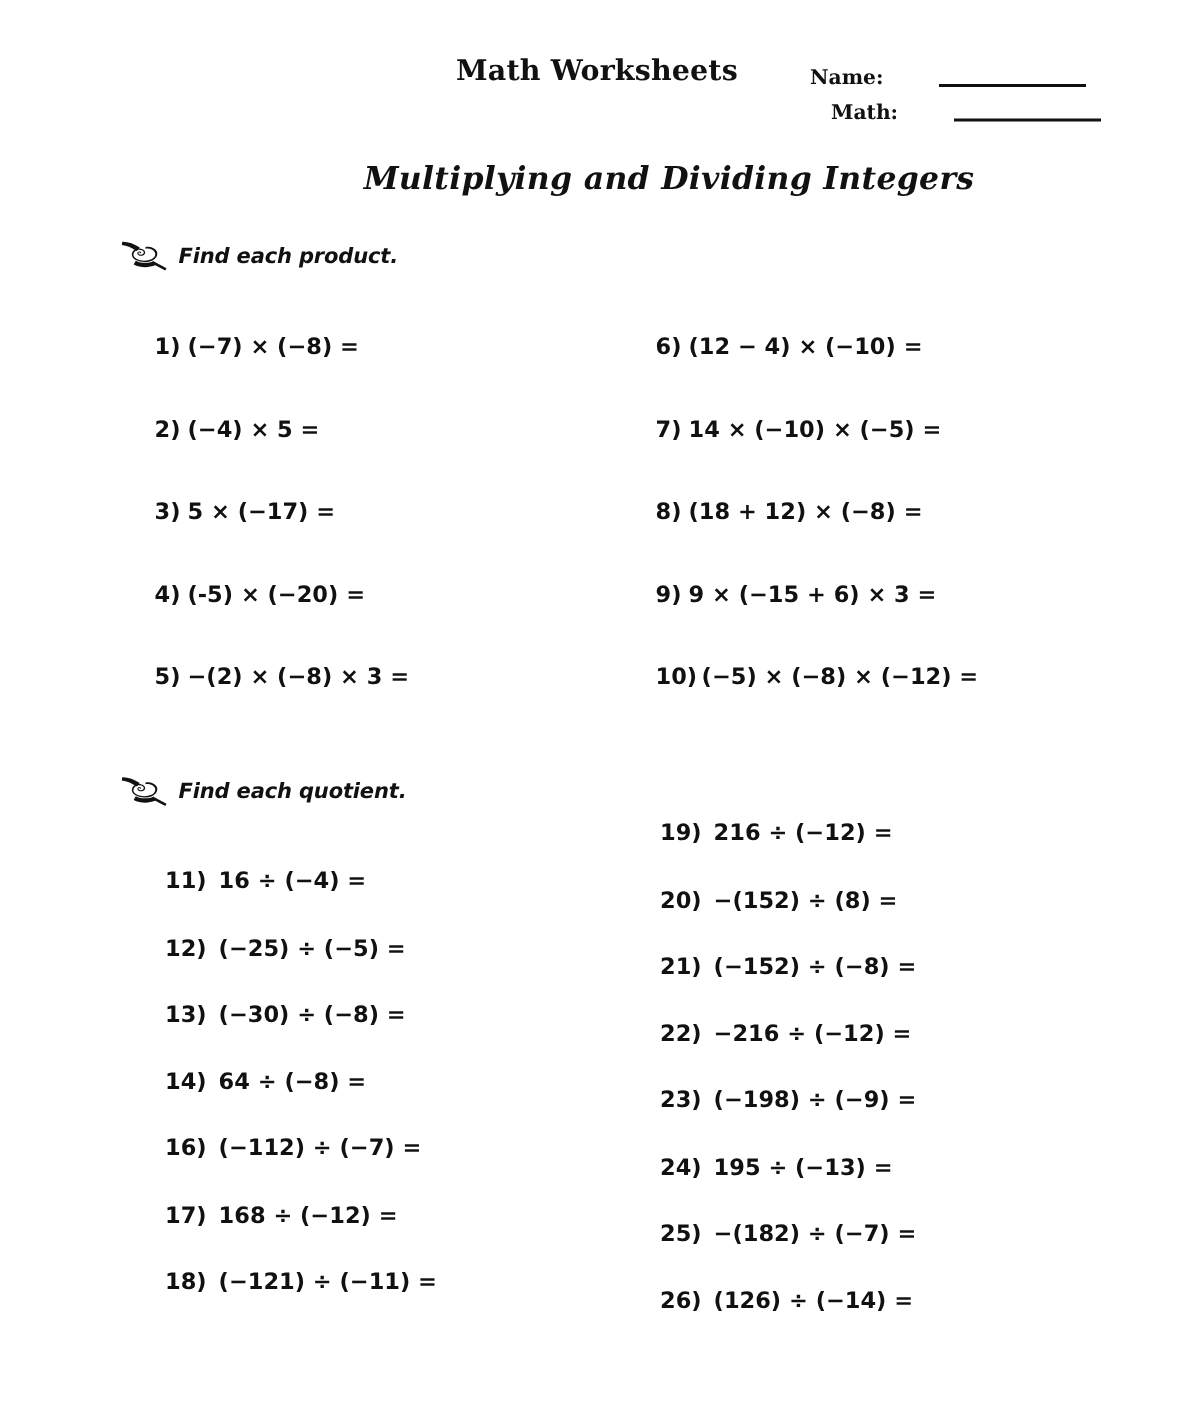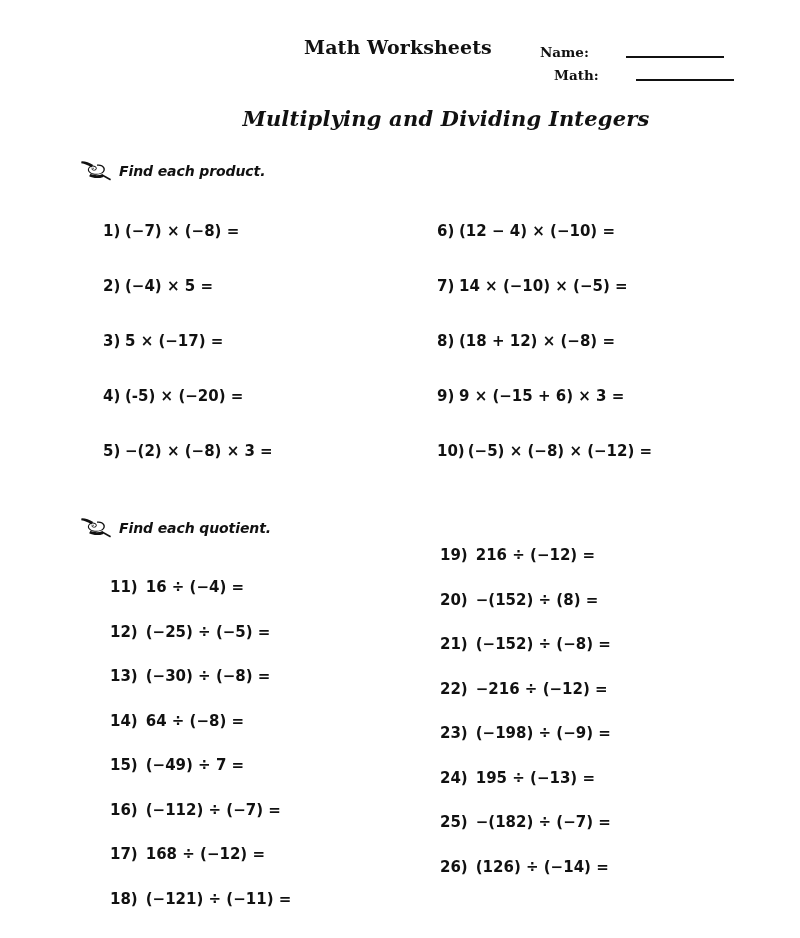--- a/index.html
+++ b/index.html
@@ -286,24 +286,20 @@
     </div>
     <div class="problem">
       <span class="p-num">13)</span>
       <span class="p-expr">(−30) ÷ (−8) =</span>
     </div>
     <div class="problem">
       <span class="p-num">14)</span>
       <span class="p-expr">64 ÷ (−8) =</span>
     </div>
     <div class="problem">
-      <span class="p-num">15)</span>
-      <span class="p-expr">(−49) ÷ 7 =</span>
-    </div>
-    <div class="problem">
       <span class="p-num">16)</span>
       <span class="p-expr">(−112) ÷ (−7) =</span>
     </div>
     <div class="problem">
       <span class="p-num">17)</span>
       <span class="p-expr">168 ÷ (−12) =</span>
     </div>
     <div class="problem">
       <span class="p-num">18)</span>
       <span class="p-expr">(−121) ÷ (−11) =</span>

